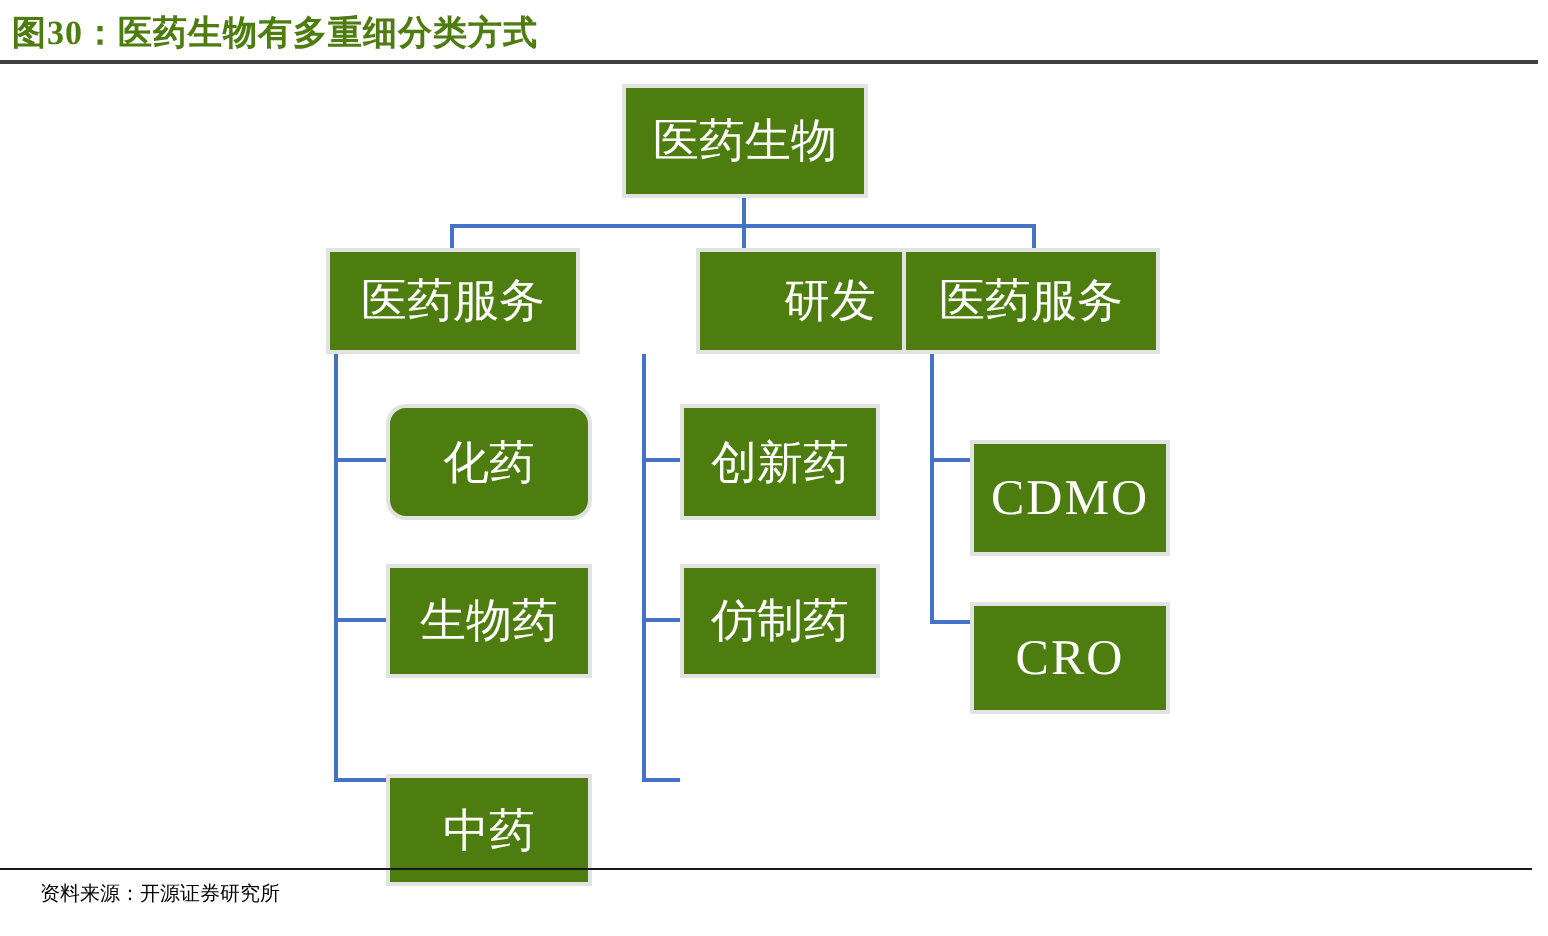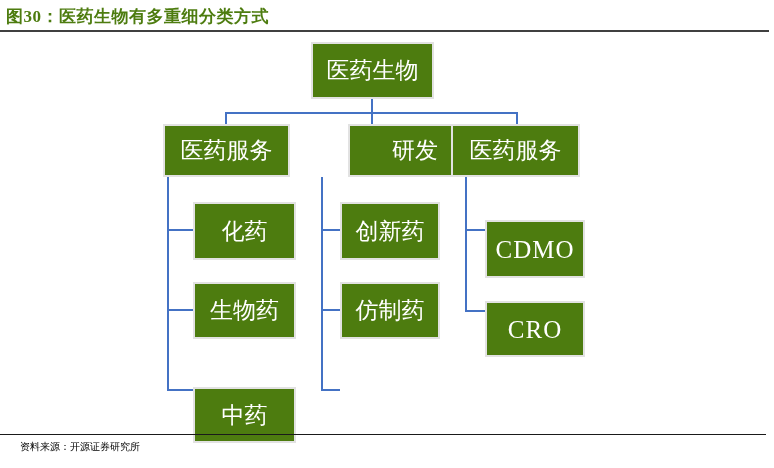--- a/index.html
+++ b/index.html
@@ -59,21 +59,21 @@
 
   <div class="vline" style="left:321px;top:177px;height:213px;"></div>
   <div class="hline" style="left:321px;top:229px;width:19px;"></div>
   <div class="hline" style="left:321px;top:309px;width:19px;"></div>
   <div class="hline" style="left:321px;top:389px;width:19px;"></div>
 
   <div class="vline" style="left:465px;top:177px;height:134px;"></div>
   <div class="hline" style="left:465px;top:229px;width:20px;"></div>
   <div class="hline" style="left:465px;top:310px;width:20px;"></div>
 
-  <div class="node" style="left:193px;top:202px;width:103px;height:58px;">
+  <div class="node" style="left:193px;top:202px;width:103px;height:58px;border-radius:10px;">
     <span>化药</span>
   </div>
   <div class="node" style="left:193px;top:282px;width:103px;height:57px;">
     <span>生物药</span>
   </div>
   <div class="node" style="left:193px;top:362px;width:103px;height:56px;margin-top:25px;">
     <span>中药</span>
   </div>
 
   <div class="node" style="left:340px;top:202px;width:100px;height:58px;">

